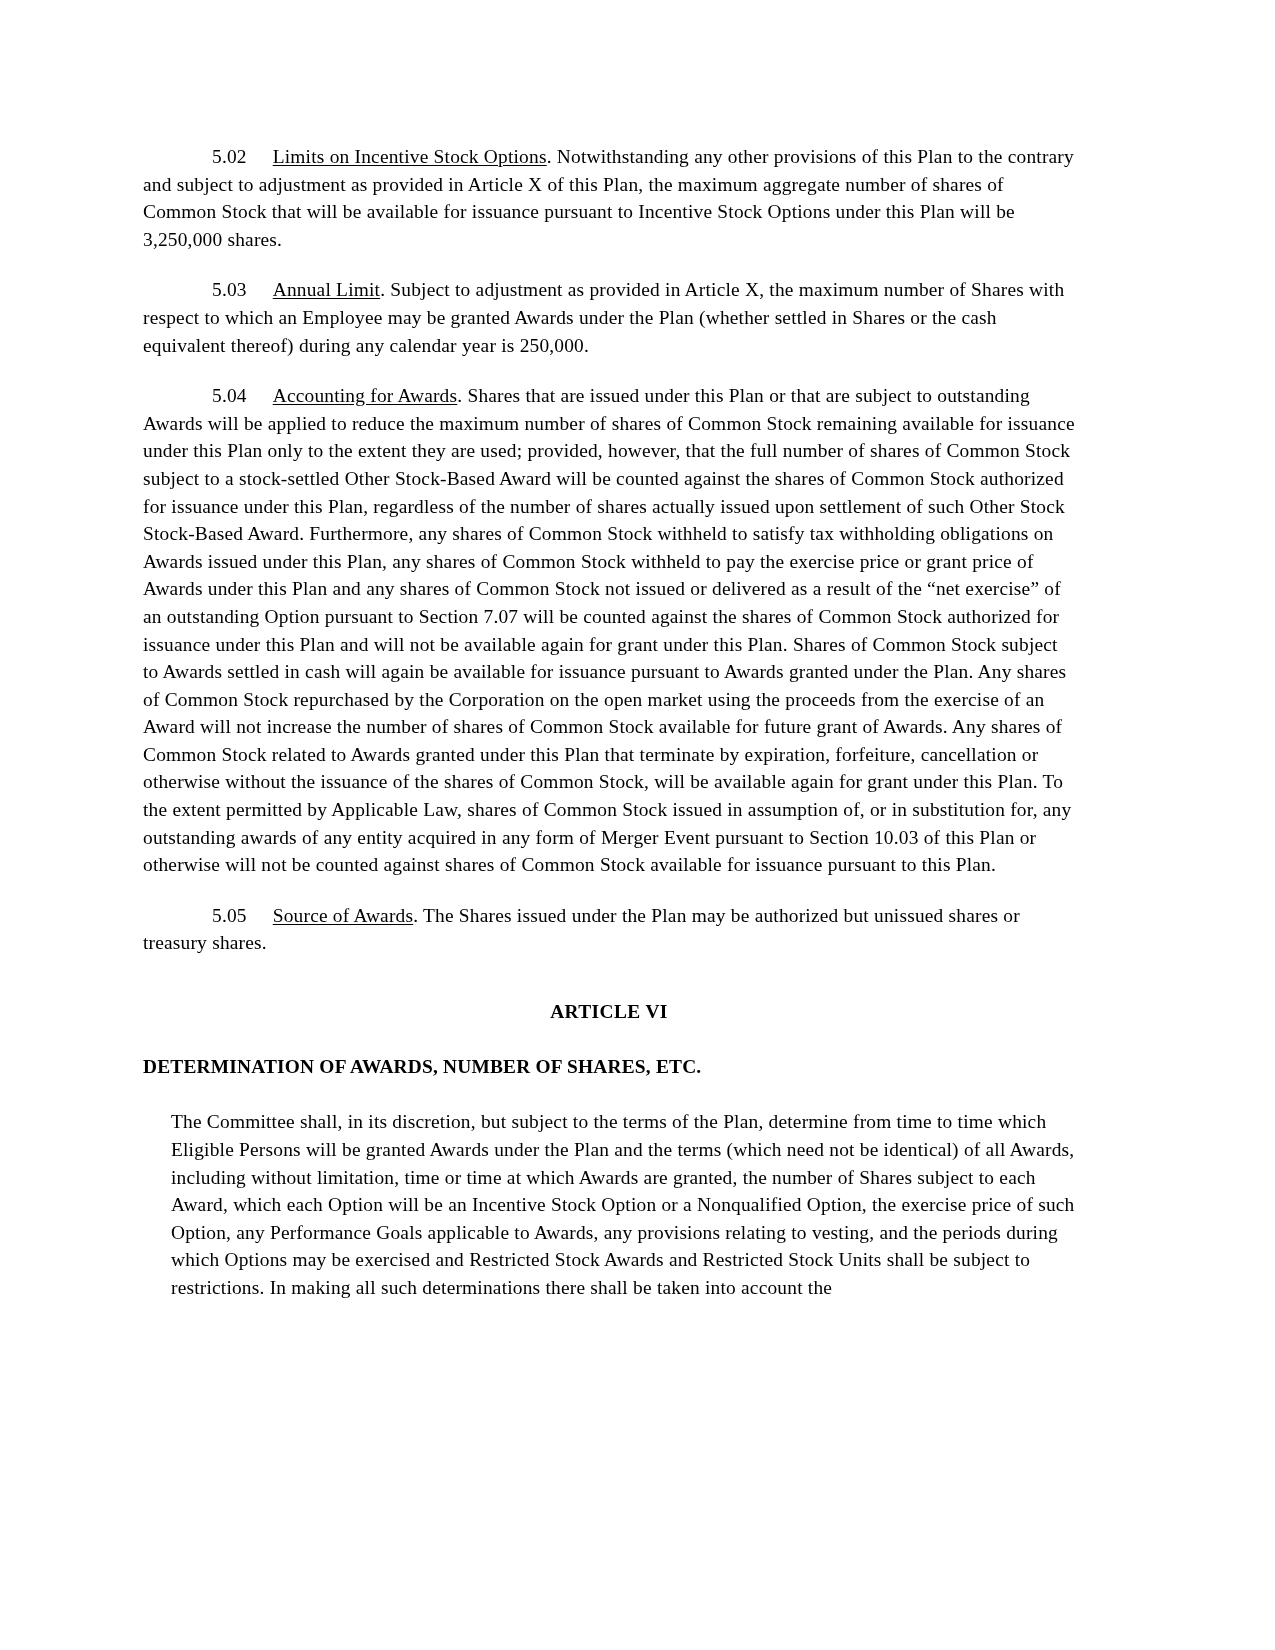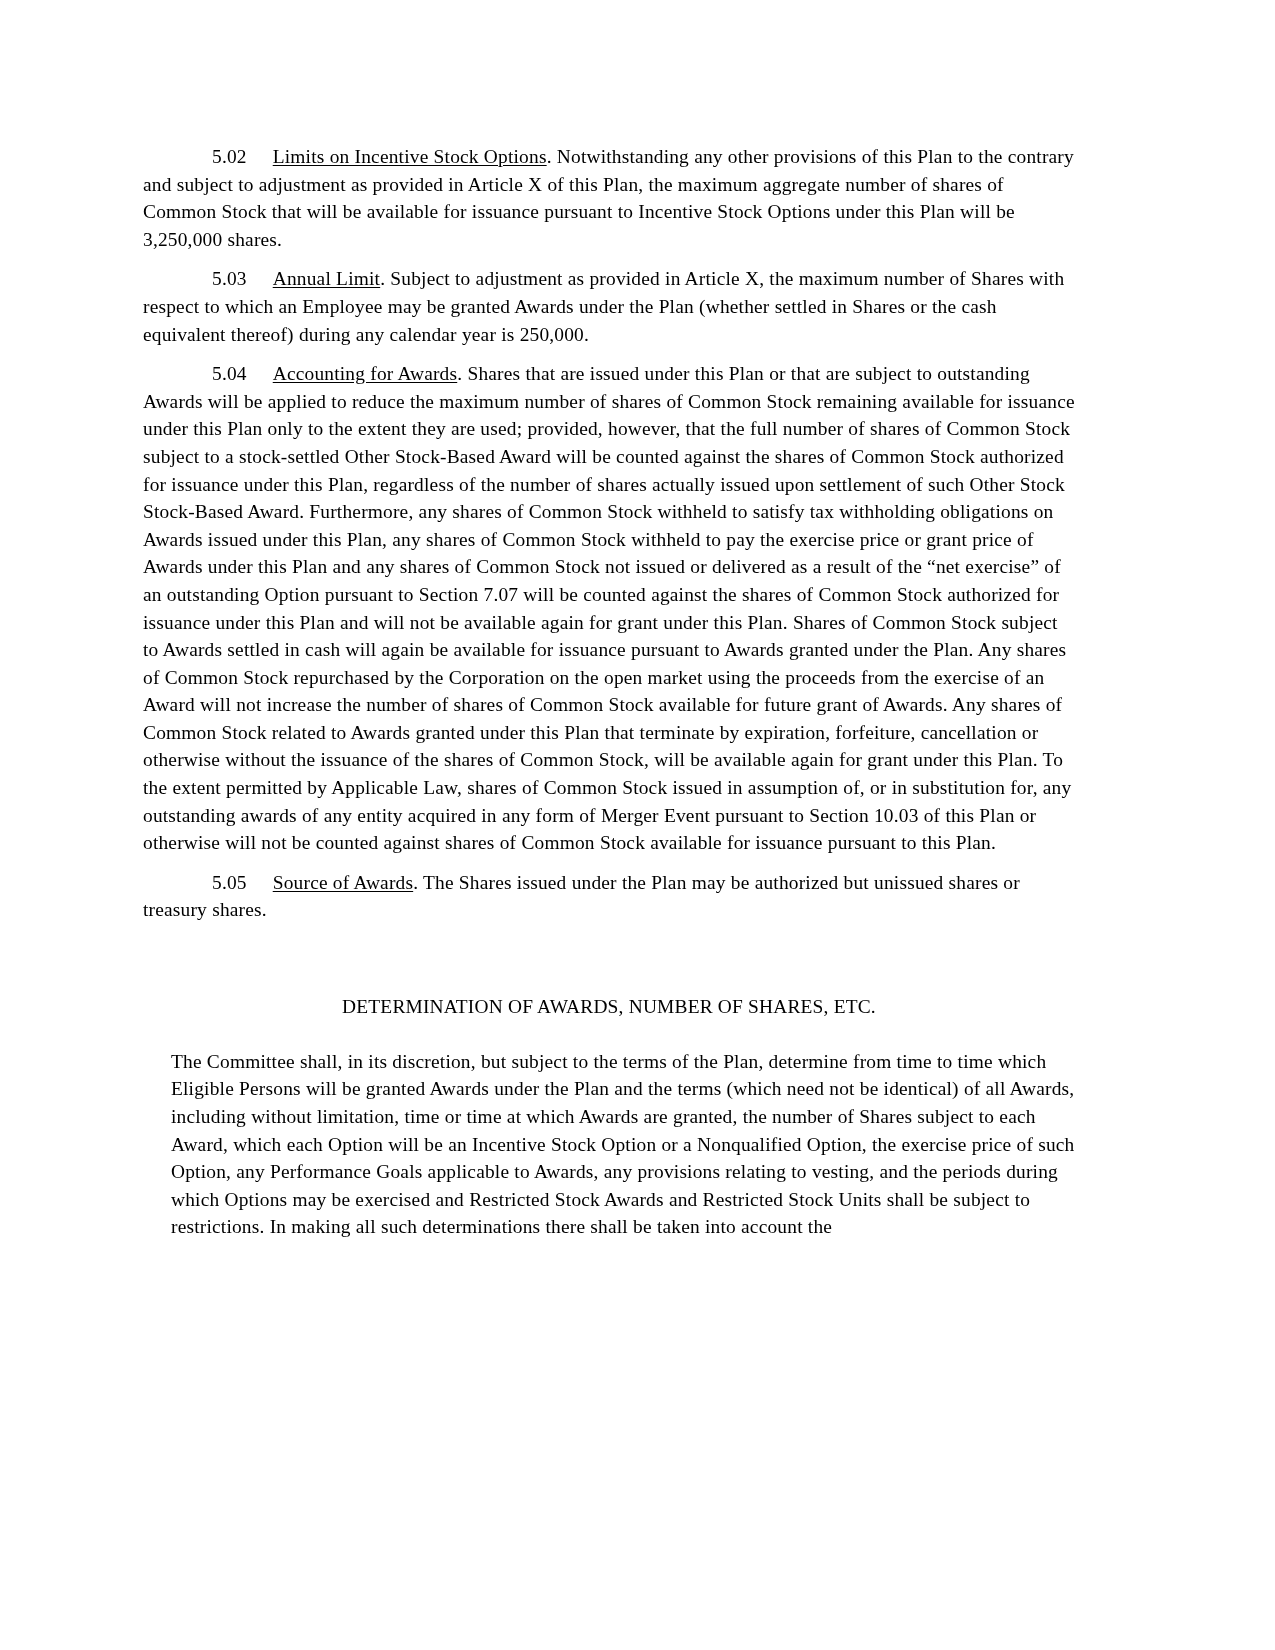--- a/index.html
+++ b/index.html
@@ -27,21 +27,21 @@
   }
   p.para {
     margin: 0 0 0 0;
     font-size: 19.4px;
     line-height: 27.6px;
     text-align: left;
     letter-spacing: 0.01em;
     word-spacing: 0.005em;
   }
   p.para + p.para {
-    margin-top: 12px;
+    margin-top: 23px;
   }
   p.indent {
     text-indent: 69px;
   }
   p.noindent {
     text-indent: 0;
     margin-left: 28px;
   }
   .sec-num {
     white-space: pre;
@@ -55,22 +55,22 @@
     font-size: 19.4px;
     line-height: 27.6px;
     font-weight: bold;
     text-align: center;
     letter-spacing: 0.02em;
   }
   h2.article-sub {
     margin: 0;
     font-size: 19.4px;
     line-height: 27.6px;
-    font-weight: normal;
-    text-align: center;
+    font-weight: bold;
+    text-align: left;
     letter-spacing: 0.01em;
   }
   .spacer-article-top { height: 41px; }
   .spacer-article-mid { height: 27.6px; }
   .spacer-article-bot { height: 27.6px; }
 </style>
 </head>
 <body>
 
 <div class="page">
@@ -87,20 +87,21 @@
     <p class="para indent">
       <span class="sec-num">5.04</span><span class="sec-num" style="display: inline-block; width: 26px;"></span><span class="sec-title">Accounting for Awards</span><span>.  Shares that are issued under this Plan or that are subject to outstanding Awards will be applied to reduce the maximum number of shares of Common Stock remaining available for issuance under this Plan only to the extent they are used; provided, however, that the full number of shares of Common Stock subject to a stock-settled Other Stock-Based Award will be counted against the shares of Common Stock authorized for issuance under this Plan, regardless of the number of shares actually issued upon settlement of such Other Stock Stock-Based Award.  Furthermore, any shares of Common Stock withheld to satisfy tax withholding obligations on Awards issued under this Plan, any shares of Common Stock withheld to pay the exercise price or grant price of Awards under this Plan and any shares of Common Stock not issued or delivered as a result of the “net exercise” of an outstanding Option pursuant to Section 7.07 will be counted against the shares of Common Stock authorized for issuance under this Plan and will not be available again for grant under this Plan. Shares of Common Stock subject to Awards settled in cash will again be available for issuance pursuant to Awards granted under the Plan. Any shares of Common Stock repurchased by the Corporation on the open market using the proceeds from the exercise of an Award will not increase the number of shares of Common Stock available for future grant of Awards. Any shares of Common Stock related to Awards granted under this Plan that terminate by expiration, forfeiture, cancellation or otherwise without the issuance of the shares of Common Stock, will be available again for grant under this Plan. To the extent permitted by Applicable Law, shares of Common Stock issued in assumption of, or in substitution for, any outstanding awards of any entity acquired in any form of Merger Event pursuant to Section 10.03 of this Plan or otherwise will not be counted against shares of Common Stock available for issuance pursuant to this Plan.</span>
     </p>
 
     <p class="para indent">
       <span class="sec-num">5.05</span><span class="sec-num" style="display: inline-block; width: 26px;"></span><span class="sec-title">Source of Awards</span><span>.  The Shares issued under the Plan may be authorized but unissued shares or treasury shares.</span>
     </p>
 
     <div class="spacer-article-top"></div>
 
+    <h1 class="article">ARTICLE VI</h1>
 
     <div class="spacer-article-mid"></div>
 
     <h2 class="article-sub">DETERMINATION OF AWARDS, NUMBER OF SHARES, ETC.</h2>
 
     <div class="spacer-article-bot"></div>
 
     <p class="para noindent">The Committee shall, in its discretion, but subject to the terms of the Plan, determine from time to time which Eligible Persons will be granted Awards under the Plan and the terms (which need not be identical) of all Awards, including without limitation, time or time at which Awards are granted, the number of Shares subject to each Award, which each Option will be an Incentive Stock Option or a Nonqualified Option, the exercise price of such Option, any Performance Goals applicable to Awards, any provisions relating to vesting, and the periods during which Options may be exercised and Restricted Stock Awards and Restricted Stock Units shall be subject to restrictions.  In making all such determinations there shall be taken into account the</p>
 
   </div>

